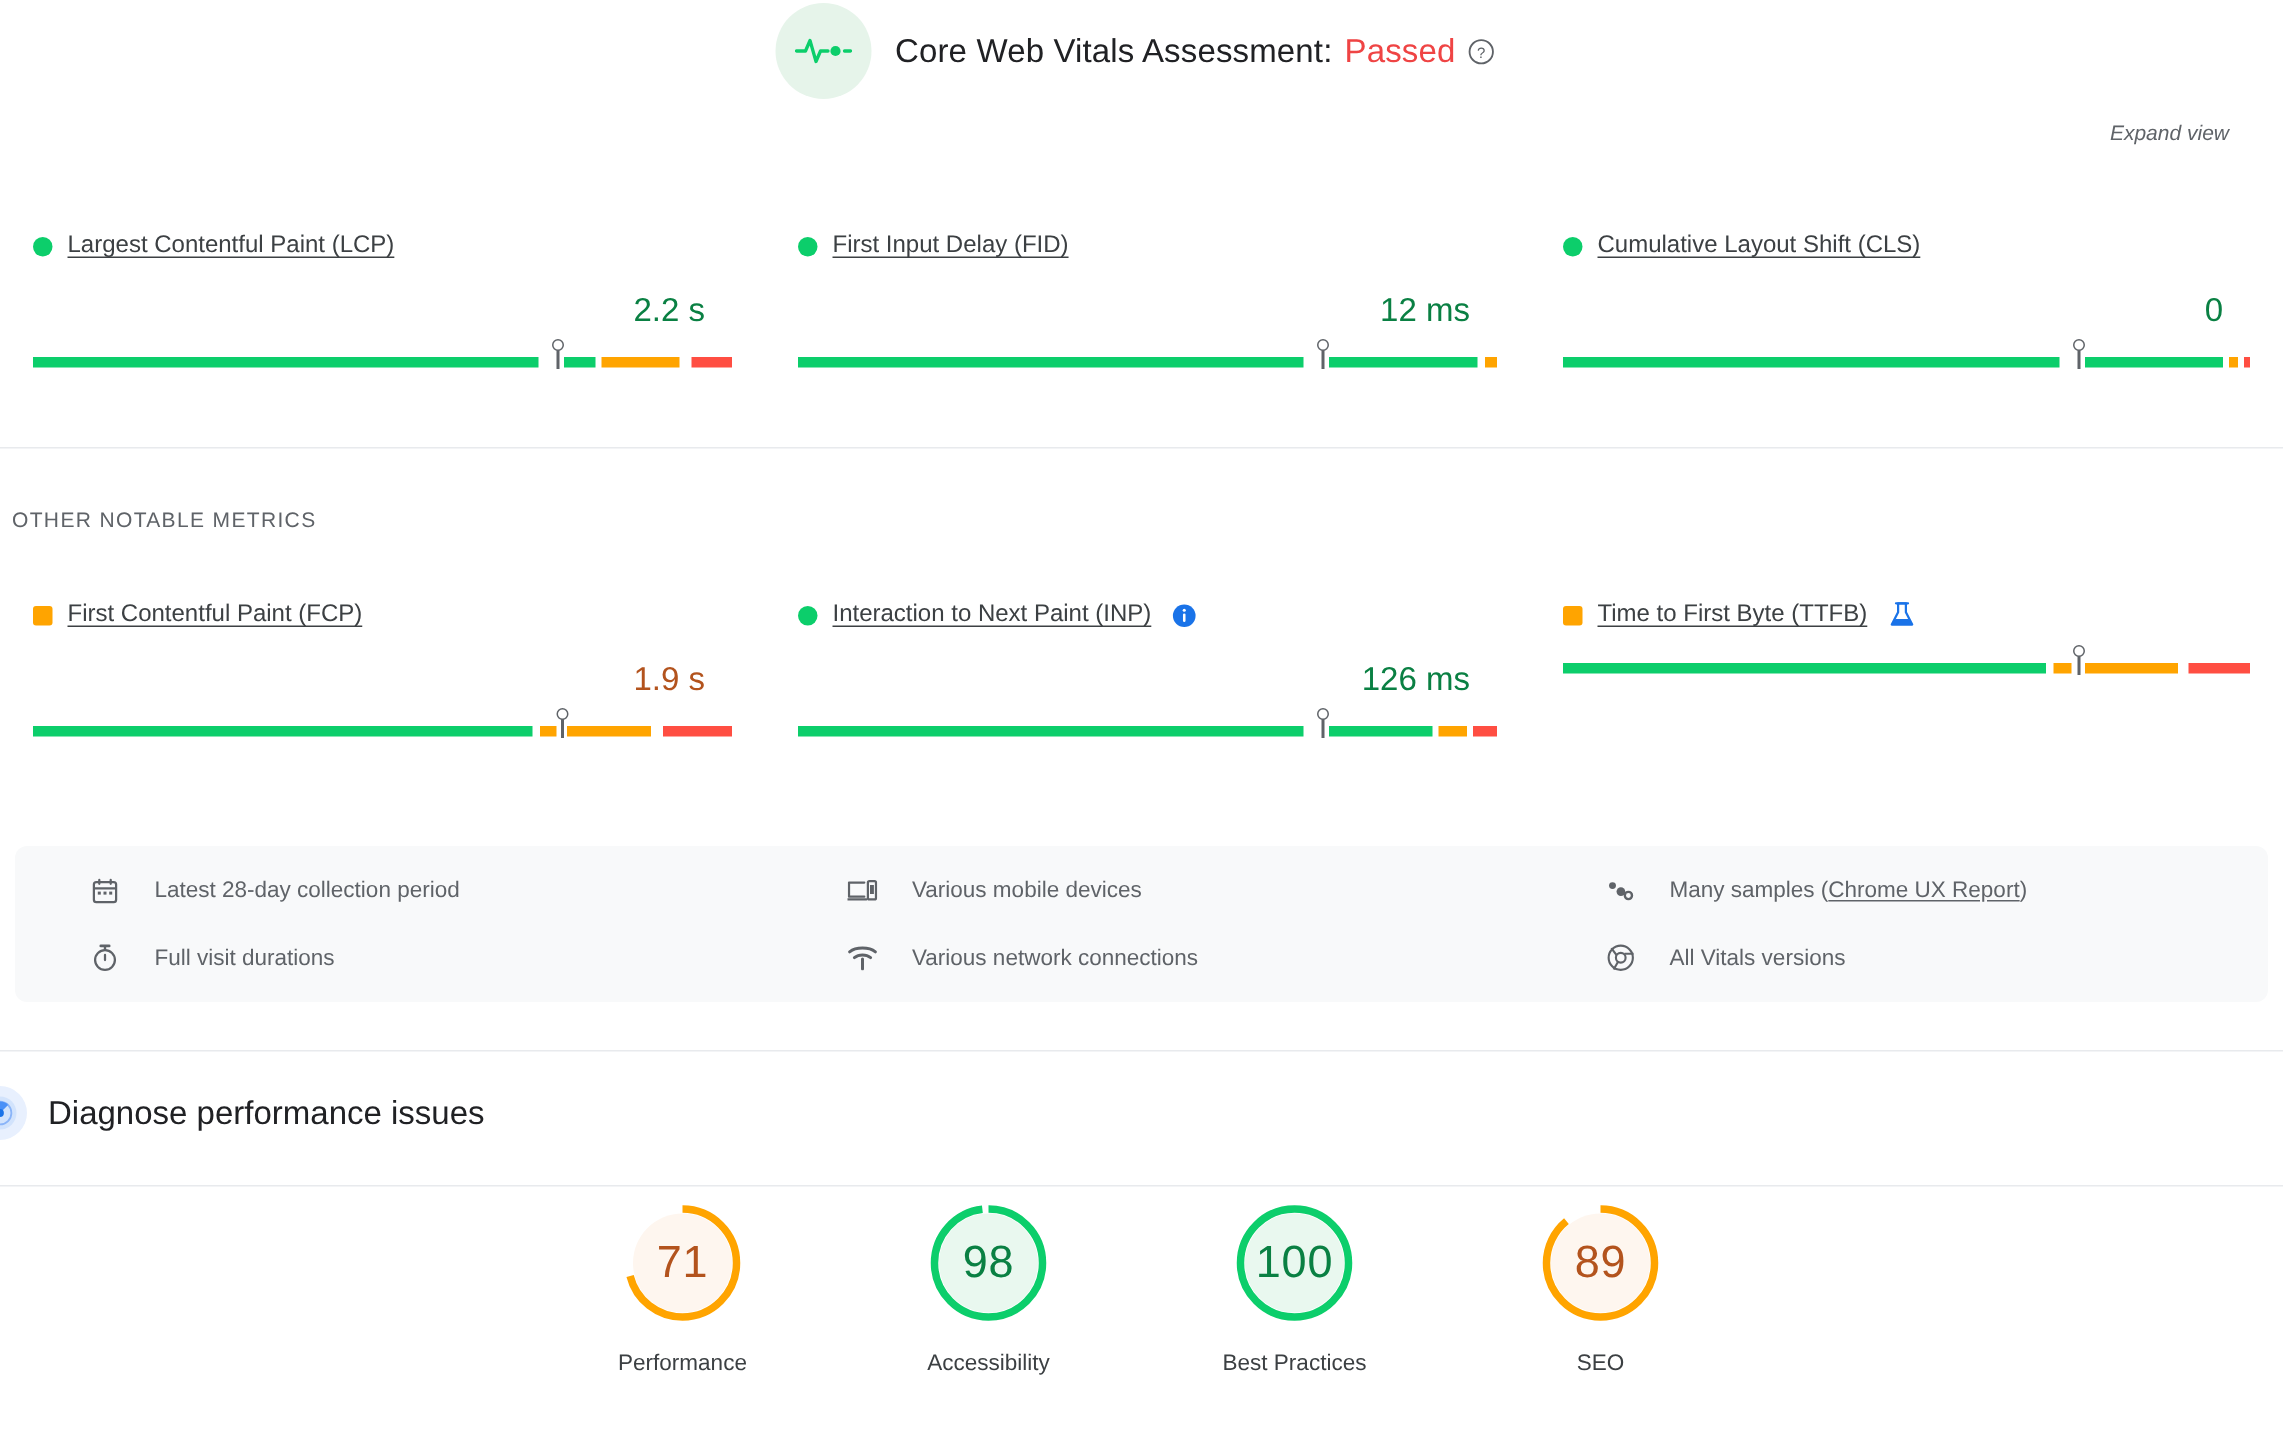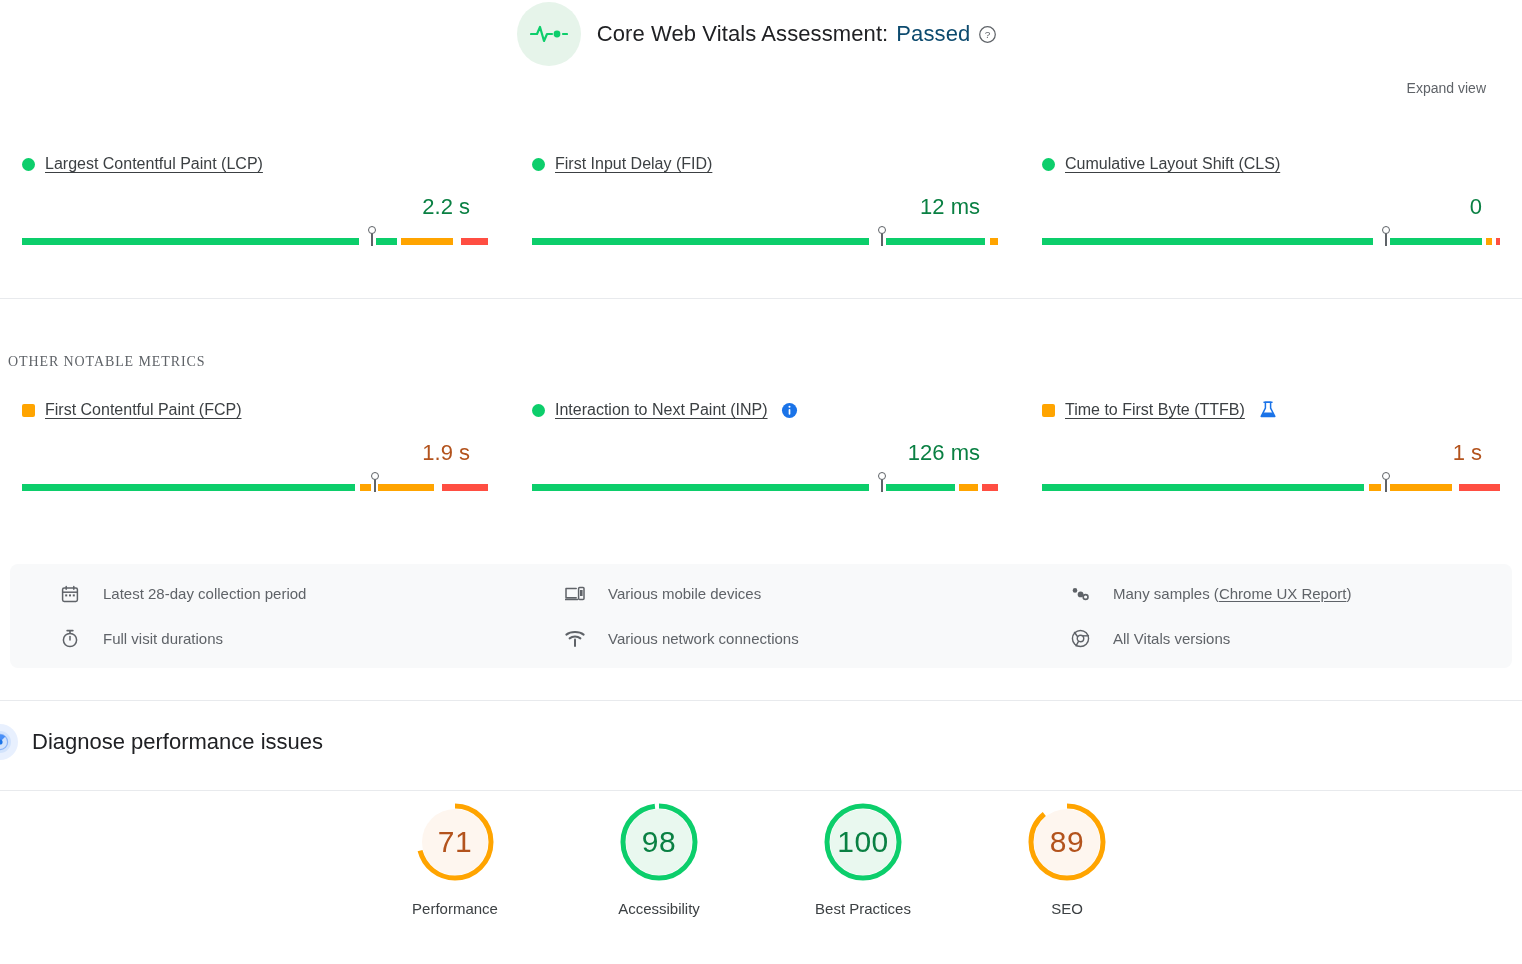--- a/index.html
+++ b/index.html
@@ -24,27 +24,27 @@
     width: 64px; height: 64px; border-radius: 50%;
     background: #e6f4ea;
     display: flex; align-items: center; justify-content: center;
     flex: 0 0 auto;
   }
   .cwv-title {
     font-size: 22px; font-weight: 500; letter-spacing: .1px;
     color: #202124; display: flex; align-items: center; gap: 8px;
     white-space: nowrap;
   }
-  .cwv-title .pass { color: #0c4a6e; }
+  .cwv-title .pass { color: #ef4444; }
   .help-icon { display: inline-flex; align-items: center; color: #5f6368; cursor: pointer; }
 
   
   .expand-row {
     position: absolute; right: 28px; top: 80px;
-    font-size: 14px; color: #5f6368; cursor: pointer;
+    font-size: 14px; color: #5f6368; cursor: pointer; font-style: italic;
   }
 
   
   .metrics {
     position: absolute; left: 0; top: 150px; width: 1522px;
     display: grid; grid-template-columns: 510px 510px 502px;
   }
   .metrics2 {
     position: absolute; left: 0; top: 396px; width: 1522px;
     display: grid; grid-template-columns: 510px 510px 502px;
@@ -77,22 +77,22 @@
   .marker .stem { position: absolute; left: 0; top: 6px; width: 2px; height: 13px; background: #5f6368; }
   .marker .head {
     position: absolute; left: -3px; top: -1px;
     width: 8px; height: 8px; border-radius: 50%;
     border: 1.6px solid #5f6368; background: #ffffff;
   }
 
   
   .divider { position: absolute; left: 0; top: 298px; width: 1522px; height: 1px; background: #e8eaed; }
   .section-label {
-    position: absolute; left: 8px; top: 354px;
-    font-size: 14px; letter-spacing: .9px; color: #5f6368; font-family: Liberation Serif, serif;
+    position: absolute; left: 8px; top: 338px;
+    font-size: 14px; letter-spacing: .9px; color: #5f6368;
   }
 
   
   .info-panel {
     position: absolute; left: 10px; top: 564px; width: 1502px; height: 104px;
     background: #f8f9fa; border-radius: 8px;
     display: grid; grid-template-columns: 505px 505px 492px;
     align-content: center; padding: 0 0 0 50px;
   }
   .info-item {
@@ -278,21 +278,20 @@
         <span class="bullet-sq" style="background:#ffa400"></span>
         <span class="metric-name">Time to First Byte (TTFB)</span>
         <span style="display:inline-flex;align-items:center;margin-left:4px;">
           <svg width="18" height="20" viewBox="0 0 18 20" aria-hidden="true">
             <path d="M6.4 2.2 V8.1 L2.2 16.4 H15.8 L11.6 8.1 V2.2 Z" fill="none" stroke="#1a73e8" stroke-width="1.5" stroke-linejoin="round"></path>
             <path d="M4.6 12.6 H13.4 L15.8 16.4 H2.2 Z" fill="#1a73e8"></path>
             <path d="M5 2.2 H13" stroke="#1a73e8" stroke-width="1.5" stroke-linecap="round"></path>
           </svg>
         </span>
       </div>
-      <div class="metric-value avg">1 s</div>
       <div class="bar-wrap">
         <div class="bar">
           <span class="seg g" style="left:0%;width:70.3%"></span>
           <span class="seg o" style="left:71.5%;width:2.5%"></span>
           <span class="seg o" style="left:76.0%;width:13.5%"></span>
           <span class="seg r" style="left:91.0%;width:9.0%"></span>
         </div>
         <span class="marker" style="left:74.8%">
           <span class="stem"></span>
             <span class="head"></span>

